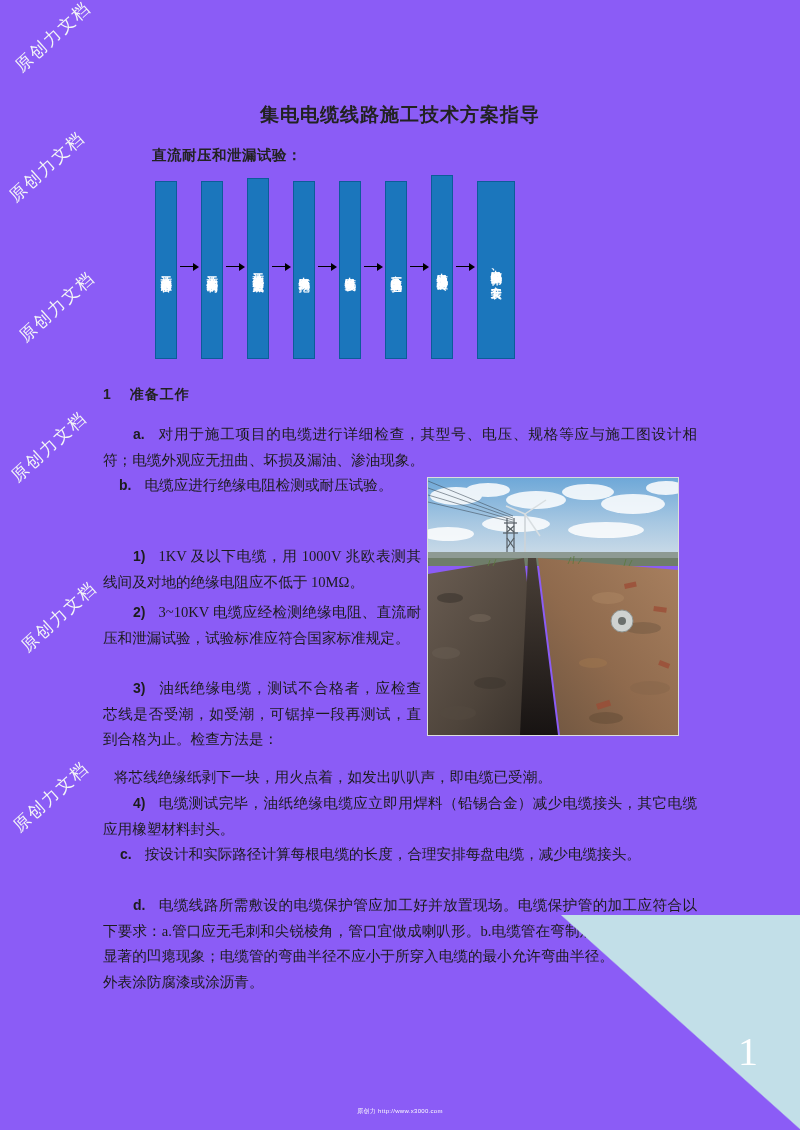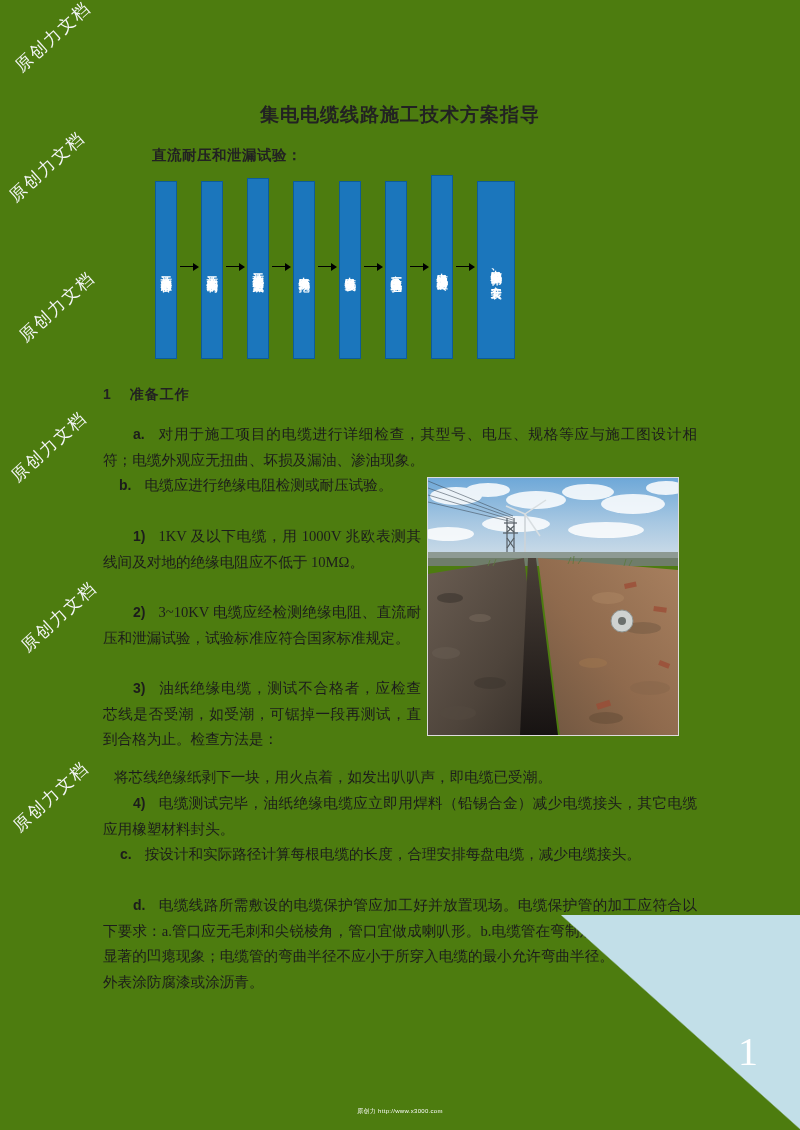--- a/index.html
+++ b/index.html
@@ -8,21 +8,21 @@
     background:#ffffff;
     font-family:"Liberation Serif","DejaVu Serif",serif;
     color:#222;
     position:relative;
     overflow:hidden;
   }
 
   
   #page{
     position:absolute;inset:0;
-    background:#4d7c0f;
+    background:#8b5cf6;
     overflow:hidden;
   }
 
   
   .wm-diag{
     position:absolute;
     color:#f4f6f7;
     font-size:17px;
     letter-spacing:2px;
     transform:rotate(-42deg);
@@ -350,21 +350,21 @@
     </div>
 
     <div class="para" style="top:422px;left:103px;width:594px;">
       <span class="indent"></span><span class="lbl">a.</span><span class="gap"></span><span>对用于施工项目的电缆进行详细检查，其型号、电压、规格等应与施工图设计相符；电缆外观应无扭曲、坏损及漏油、渗油现象。</span>
     </div>
 
     <div class="para" style="top:473px;left:89px;width:318px;">
       <span class="indent"></span><span class="lbl">b.</span><span class="gap"></span><span>电缆应进行绝缘电阻检测或耐压试验。</span>
     </div>
 
-    <div class="para" style="top:524px;left:103px;width:318px;">
+    <div class="para" style="top:544px;left:103px;width:318px;">
       <span class="indent"></span><span class="lbl">1)</span><span class="gap"></span><span>1KV 及以下电缆，用 1000V 兆欧表测其线间及对地的绝缘电阻应不低于 10MΩ。</span>
     </div>
 
     <div class="para" style="top:600px;left:103px;width:318px;">
       <span class="indent"></span><span class="lbl">2)</span><span class="gap"></span><span>3~10KV 电缆应经检测绝缘电阻、直流耐压和泄漏试验，试验标准应符合国家标准规定。</span>
     </div>
 
     <div class="para" style="top:676px;left:103px;width:318px;">
       <span class="indent"></span><span class="lbl">3)</span><span class="gap"></span><span>油纸绝缘电缆，测试不合格者，应检查芯线是否受潮，如受潮，可锯掉一段再测试，直到合格为止。检查方法是：</span>
     </div>

